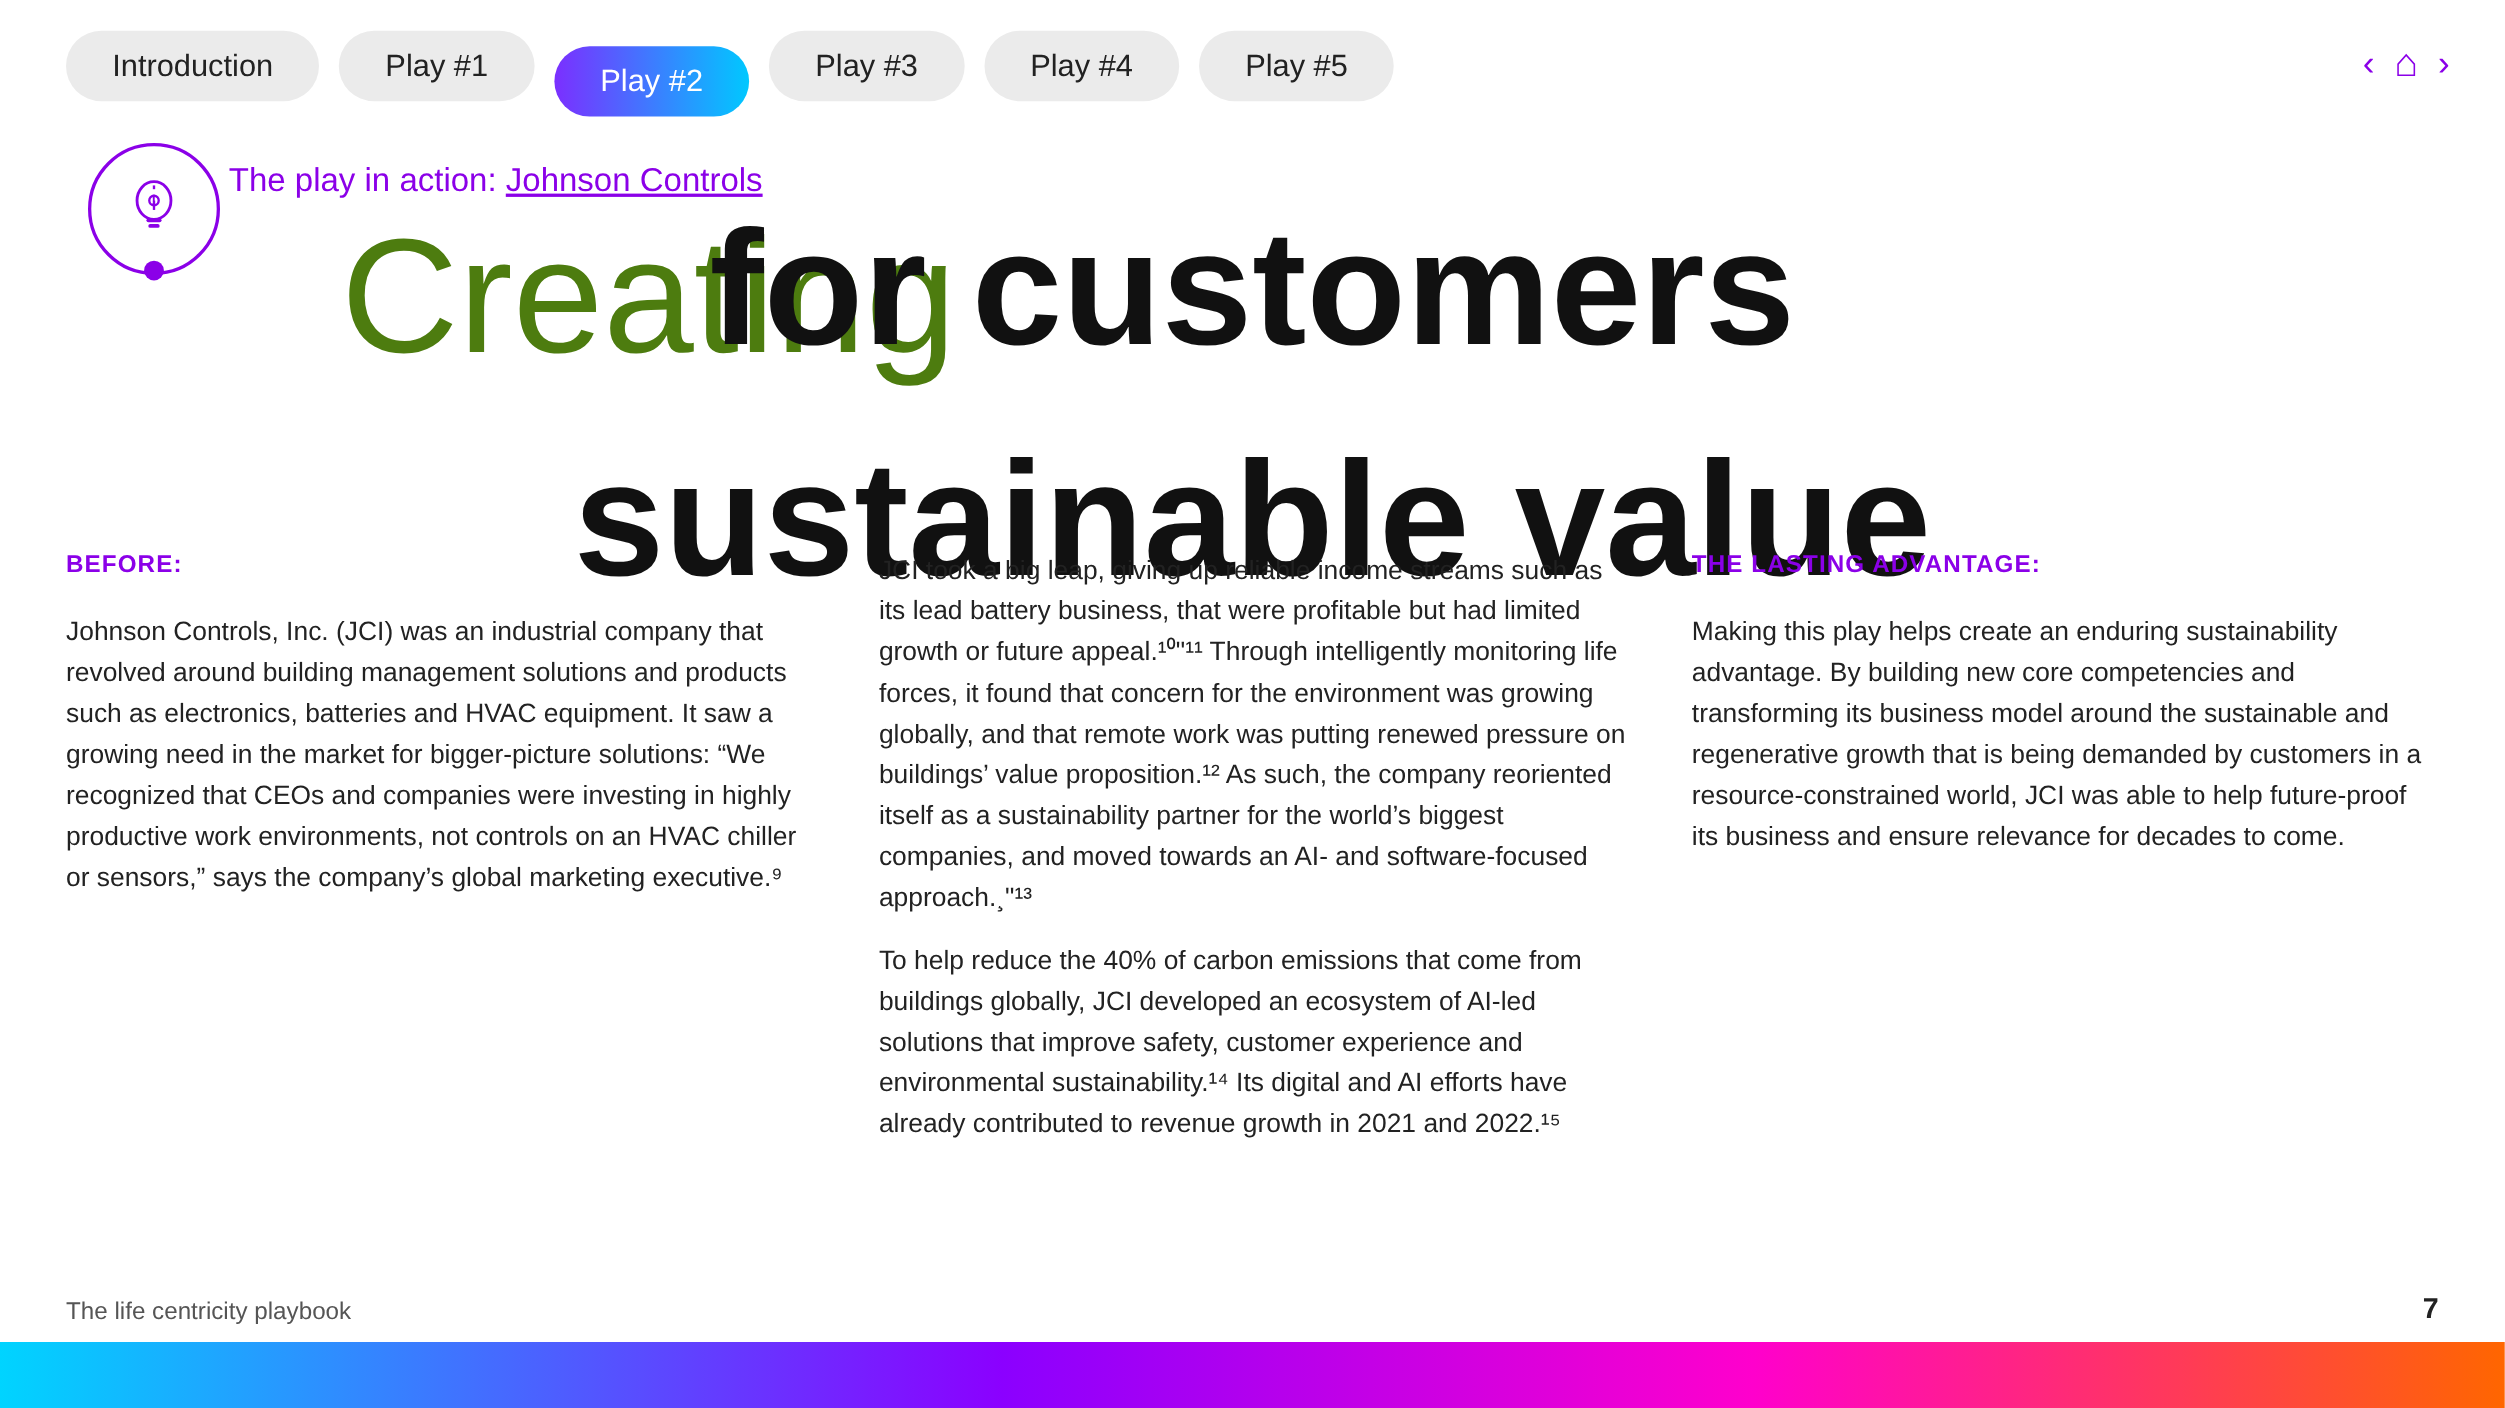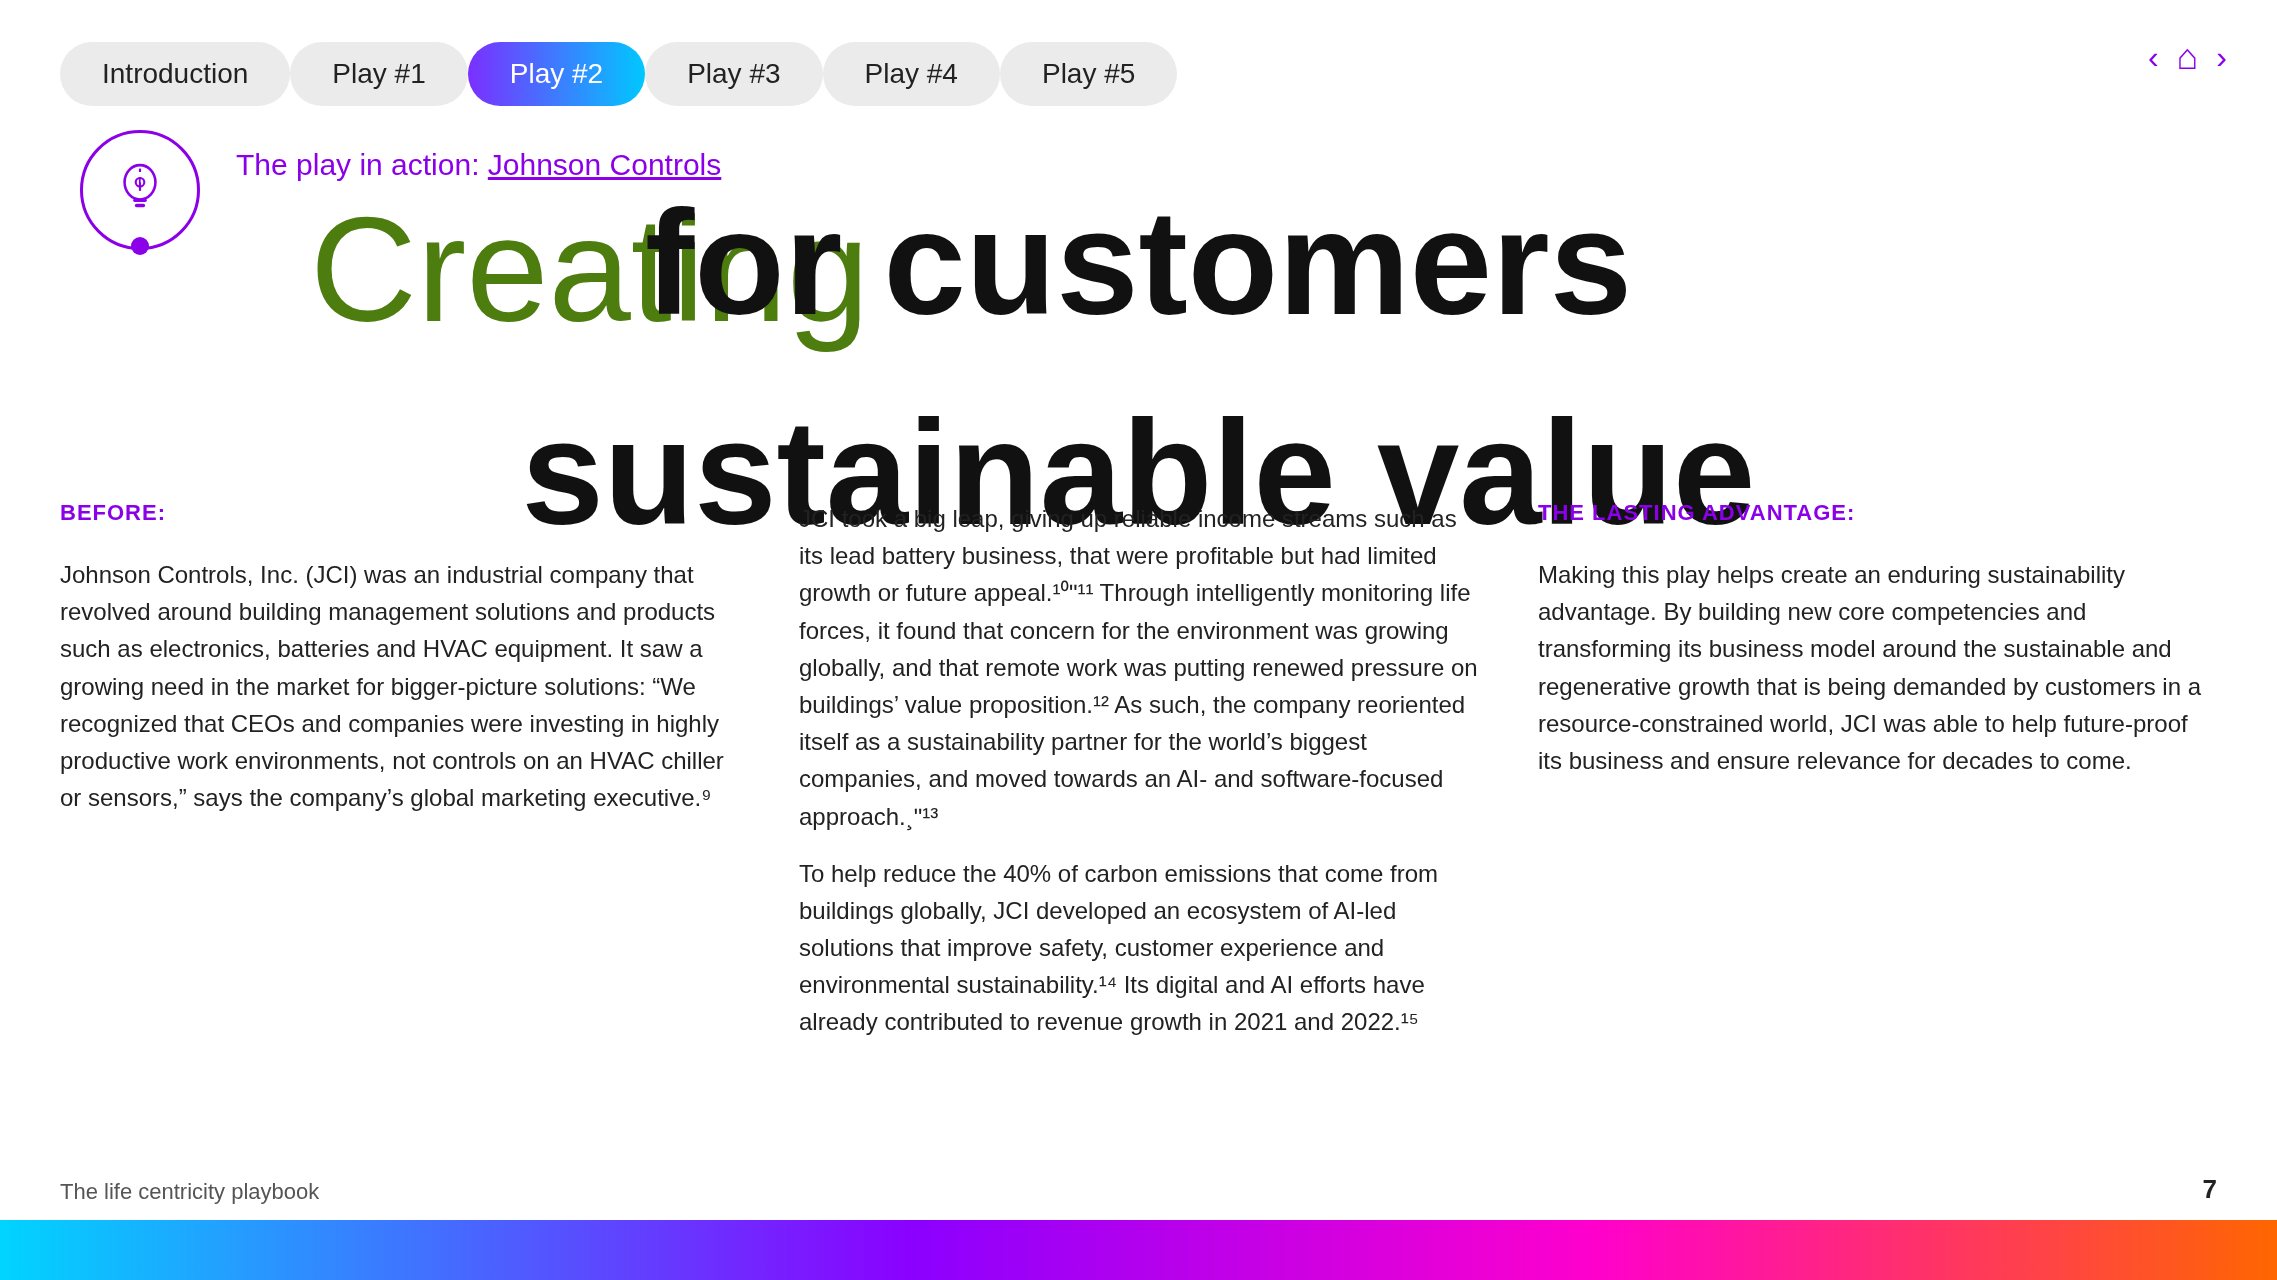--- a/index.html
+++ b/index.html
@@ -22,21 +22,22 @@
       height: 60px;
       background: linear-gradient(90deg, #00d4ff 0%, #8b00ff 40%, #ff00cc 70%, #ff6600 100%);
     }
 
     
     .top-nav {
       position: absolute;
       top: 28px;
       left: 60px;
       display: flex;
-      align-items: flex-end;
+      align-items: flex-start;
+      gap: 18px;
     }
 
     .nav-pill {
       padding: 16px 42px;
       border-radius: 40px;
       font-size: 28px;
       font-weight: 500;
       cursor: pointer;
       border: none;
       background: #ebebeb;
@@ -104,21 +105,21 @@
       width: 18px;
       height: 18px;
       background: #8b00e8;
       border-radius: 50%;
     }
 
     
     .play-subtitle {
       position: absolute;
       top: 148px;
-      left: 236px;
+      left: 208px;
       font-size: 30px;
       color: #8b00e8;
     }
 
     .play-subtitle a {
       color: #8b00e8;
       text-decoration: underline;
     }
 
     

